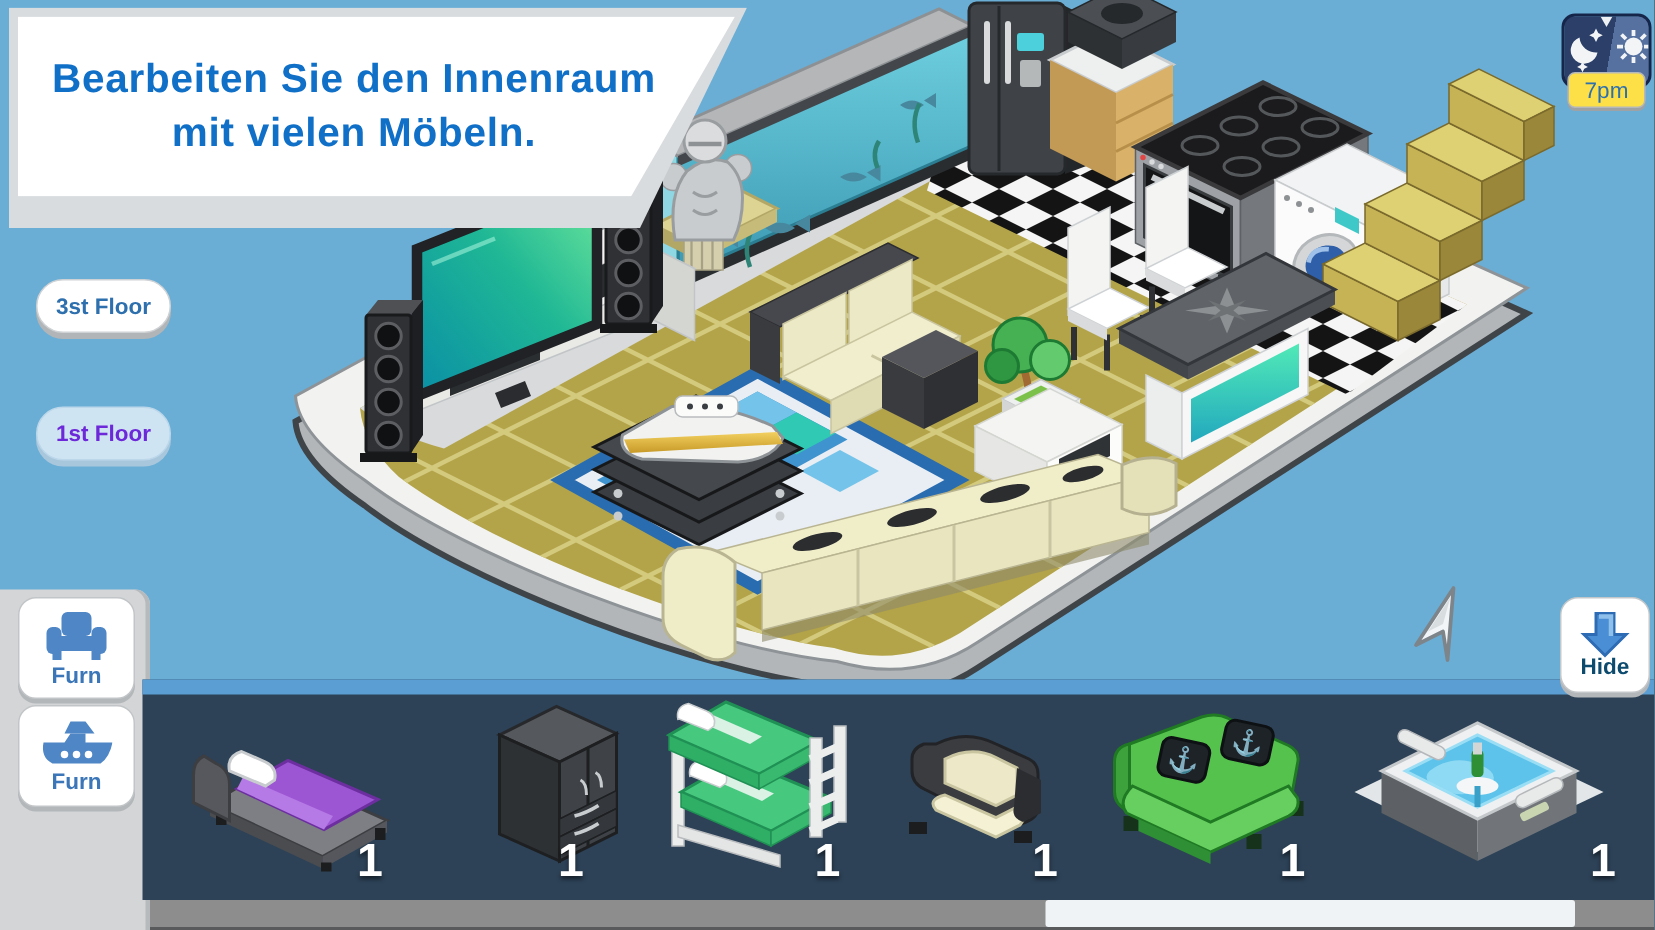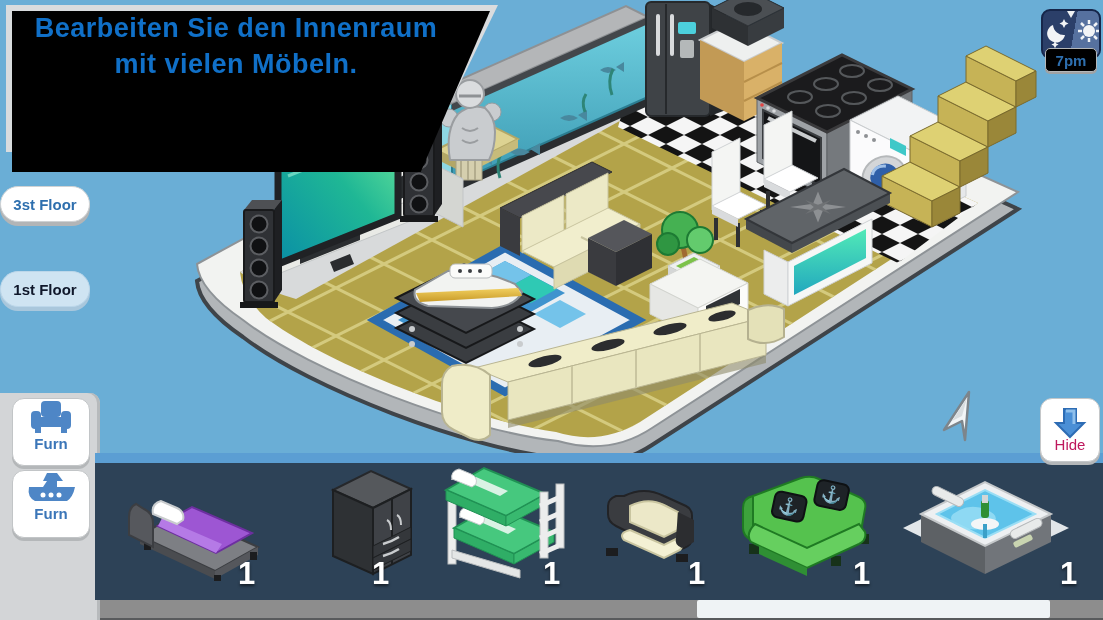--- a/index.html
+++ b/index.html
@@ -2,56 +2,56 @@
 <html><head>
 <meta charset="utf-8">
 <style>
   html,body{margin:0;padding:0;background:#444;}
   #stage{position:relative;width:1103px;height:620px;overflow:hidden;background:#6aaed6;
          font-family:"Liberation Sans",sans-serif;}
   .abs{position:absolute;}
   
   #banner-border{left:6px;top:5px;width:492px;height:147px;background:#d9dcde;
     clip-path:polygon(0 0,100% 0,85.5% 100%,0 100%);}
-  #banner{left:12px;top:11px;width:478px;height:161px;background:#000000;
+  #banner{left:12px;top:11px;width:478px;height:120px;background:#ffffff;
     clip-path:polygon(0 0,100% 0,85.5% 100%,0 100%);
-    display:flex;justify-content:center;}
+    display:flex;align-items:center;justify-content:center;}
   #banner-text{width:440px;margin-right:30px;text-align:center;color:#1070c8;font-size:27px;
     font-weight:bold;line-height:1.32;letter-spacing:.5px;}
   
-  .floor-btn{left:0;width:88px;height:34px;background:#fff;border:1px solid #cfd2d4;
+  .floor-btn{left:24px;width:88px;height:34px;background:#fff;border:1px solid #cfd2d4;
     border-radius:18px;box-shadow:0 4px 0 #b2b5b7;color:#2e6fae;font-weight:bold;font-size:15px;
     display:flex;align-items:center;justify-content:center;cursor:pointer;}
-  .floor-btn.inactive{background:#cfe4f2;color:#0f172a;border-color:#bcd7ea;box-shadow:0 4px 0 #a9c7dc;}
+  .floor-btn.inactive{background:#cfe4f2;color:#6d28d9;border-color:#bcd7ea;box-shadow:0 4px 0 #a9c7dc;}
   
   #time-icon{left:1041px;top:9px;width:56px;height:46px;border-radius:9px;border:2px solid #16264a;
     background:linear-gradient(100deg,#2b3f69 0 54%,#56719f 54%);overflow:hidden;}
-  #time-label{left:1045px;top:48px;width:50px;height:22px;background:#000000;border:1px solid #b5b8ba;
-    border-radius:5px;box-shadow:0 2px 0 #9fa2a4;color:#2e6fae;font-weight:bold;font-size:15px;
+  #time-label{left:1045px;top:48px;width:50px;height:22px;background:#fde047;border:1px solid #b5b8ba;
+    border-radius:5px;box-shadow:0 2px 0 #9fa2a4;color:#2e6fae;font-weight:normal;font-size:15px;
     display:flex;align-items:center;justify-content:center;}
   
   #left-strip{left:0;top:393px;width:100px;height:227px;background:#d3d5d7;
     border-top-right-radius:10px;box-shadow:inset -3px 0 0 #b7babc;}
   .side-btn{left:12px;width:76px;height:66px;background:#fff;border:1px solid #c2c5c7;
     border-radius:12px;box-shadow:0 3px 0 #b4b7b9;display:flex;flex-direction:column;
-    align-items:center;cursor:pointer;}
+    align-items:center;justify-content:center;cursor:pointer;}
   .side-btn .lbl{color:#3b76b8;font-weight:bold;font-size:15px;margin-top:-2px;}
   
   #panel{left:95px;top:453px;width:1008px;height:147px;background:#2d4257;
     border-top:10px solid #5b9ed3;box-sizing:border-box;}
   #scroll-track{left:100px;top:600px;width:1003px;height:18px;background:#8d8d8d;
     border-bottom:2px solid #585a5c;box-sizing:content-box;}
   #scroll-thumb{left:597px;top:0;width:353px;height:18px;background:#eff3f5;border-radius:2px;}
   .count{position:absolute;color:#fff;font-size:31px;font-weight:bold;
     text-shadow:0 2px 3px rgba(0,0,0,.55);}
   
   #hide-btn{left:1040px;top:398px;width:58px;height:62px;background:#fff;border:1px solid #c4c7c9;
     border-radius:12px;box-shadow:0 3px 0 #b4b7b9;display:flex;flex-direction:column;
     align-items:center;justify-content:center;cursor:pointer;}
-  #hide-btn .lbl{color:#be185d;font-weight:normal;font-size:15px;margin-top:-3px;}
+  #hide-btn .lbl{color:#0c4a6e;font-weight:bold;font-size:15px;margin-top:-3px;}
   svg{display:block;}
 </style>
 </head>
 <body>
 
 <div id="stage">
 
   <svg class="abs" width="1103" height="620" viewBox="0 0 1103 620" style="left:0;top:0">
     <defs>
       <pattern id="checker" width="36" height="18" patternUnits="userSpaceOnUse">

